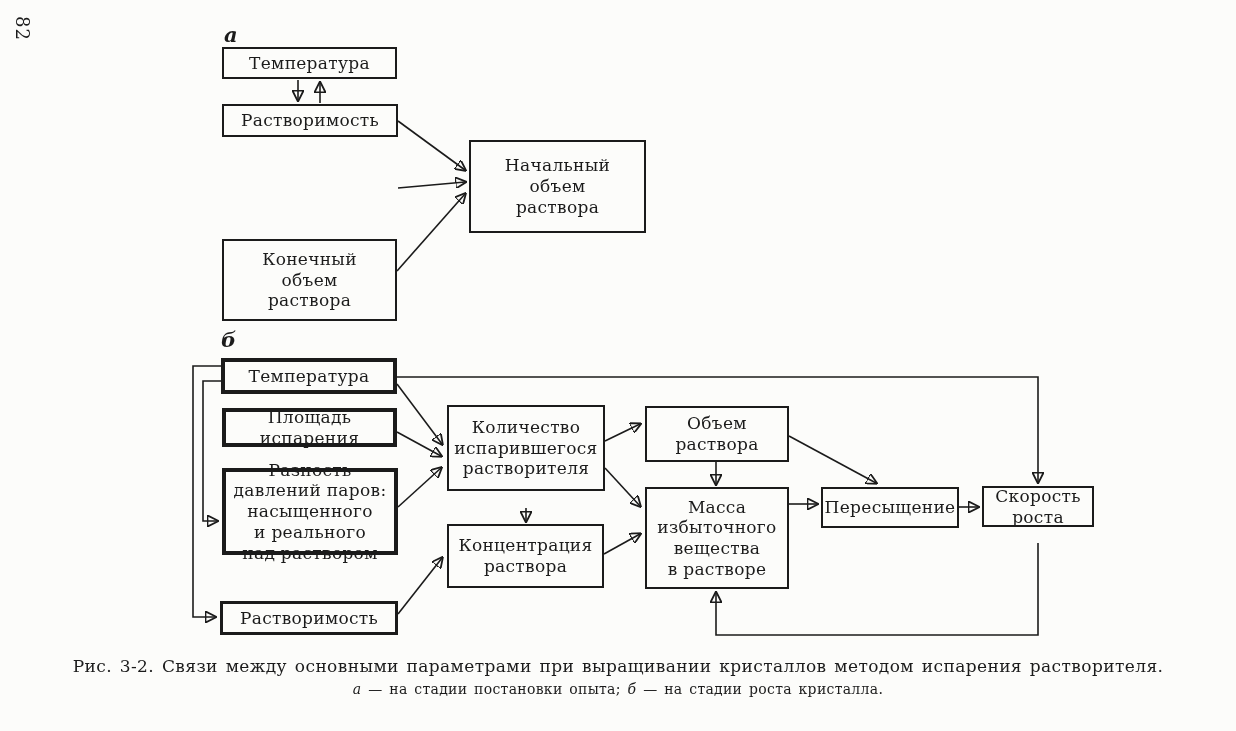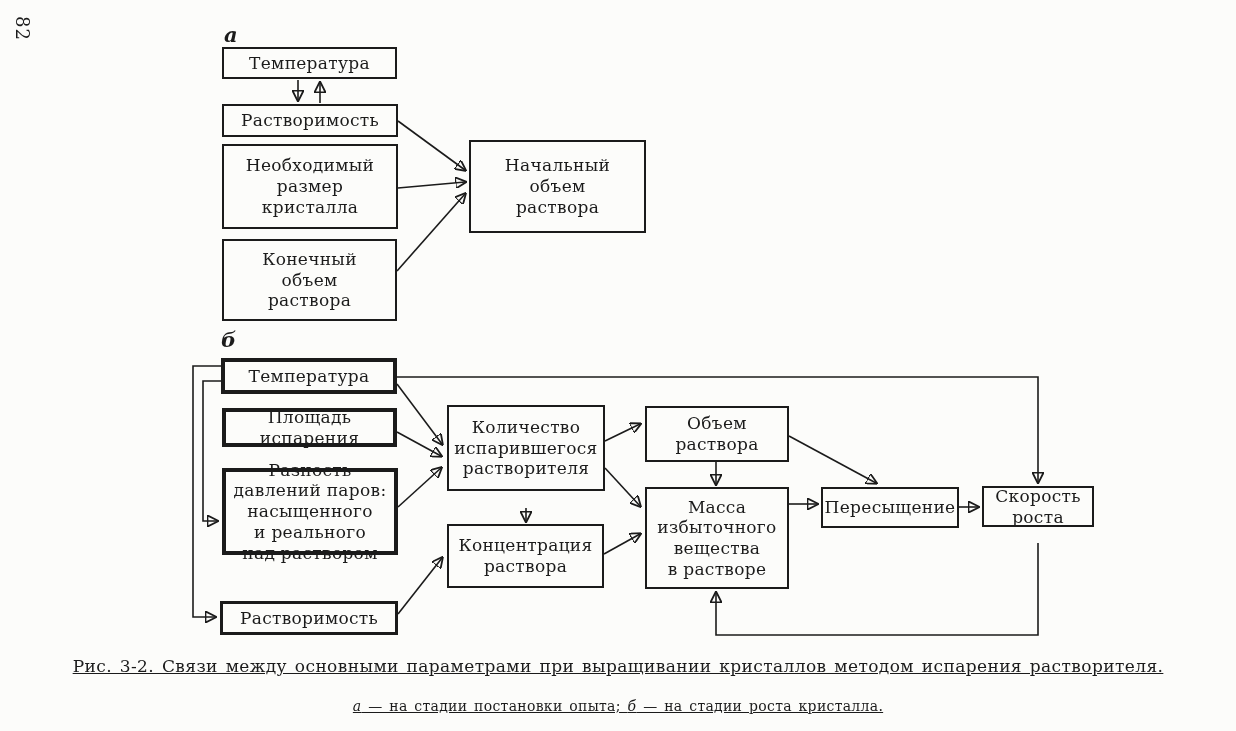--- a/index.html
+++ b/index.html
@@ -17,39 +17,36 @@
   .dlabel{
     position:absolute;font-size:21px;font-weight:bold;font-style:italic;z-index:2;
     letter-spacing:.5px;
   }
   #arrows{position:absolute;left:0;top:0;z-index:3;pointer-events:none;}
   #arrows *{stroke:#1b1b1b;stroke-width:1.6;fill:none;}
   .pagenum{
     position:absolute;left:10px;top:18px;font-size:18px;letter-spacing:1px;
     transform:rotate(90deg);transform-origin:center;z-index:2;
   }
-  .caption{position:absolute;left:0;top:656px;width:1236px;text-align:center;z-index:2;text-decoration:underline;}
+  .caption{position:absolute;left:0;top:656px;width:1236px;text-align:center;z-index:2;}
   .cap1{font-size:17px;letter-spacing:.4px;word-spacing:2px;}
-  .cap2{font-size:14px;margin-top:22px;letter-spacing:.3px;word-spacing:2px;}
+  .cap2{font-size:14px;margin-top:5px;letter-spacing:.3px;word-spacing:2px;}
   .it{font-style:italic;}
 </style>
 </head>
 <body>
 
 <div id="page">
 
   <div class="pagenum">82</div>
 
   <div class="dlabel" style="left:224px;top:22px">а</div>
 
   <div class="box" style="left:222px;top:47px;width:175px;height:32px">Температура</div>
   <div class="box" style="left:222px;top:104px;width:176px;height:33px">Растворимость</div>
-  <div class="box" style="left:222px;top:144px;width:176px;height:85px">Необходимый
-размер
-кристалла</div>
   <div class="box" style="left:222px;top:239px;width:175px;height:82px">Конечный
 объем
 раствора</div>
   <div class="box" style="left:469px;top:140px;width:177px;height:93px">Начальный
 объем
 раствора</div>
 
   <div class="dlabel" style="left:221px;top:327px">б</div>
 
   <div class="box thick" style="left:221px;top:358px;width:176px;height:36px">Температура</div>

